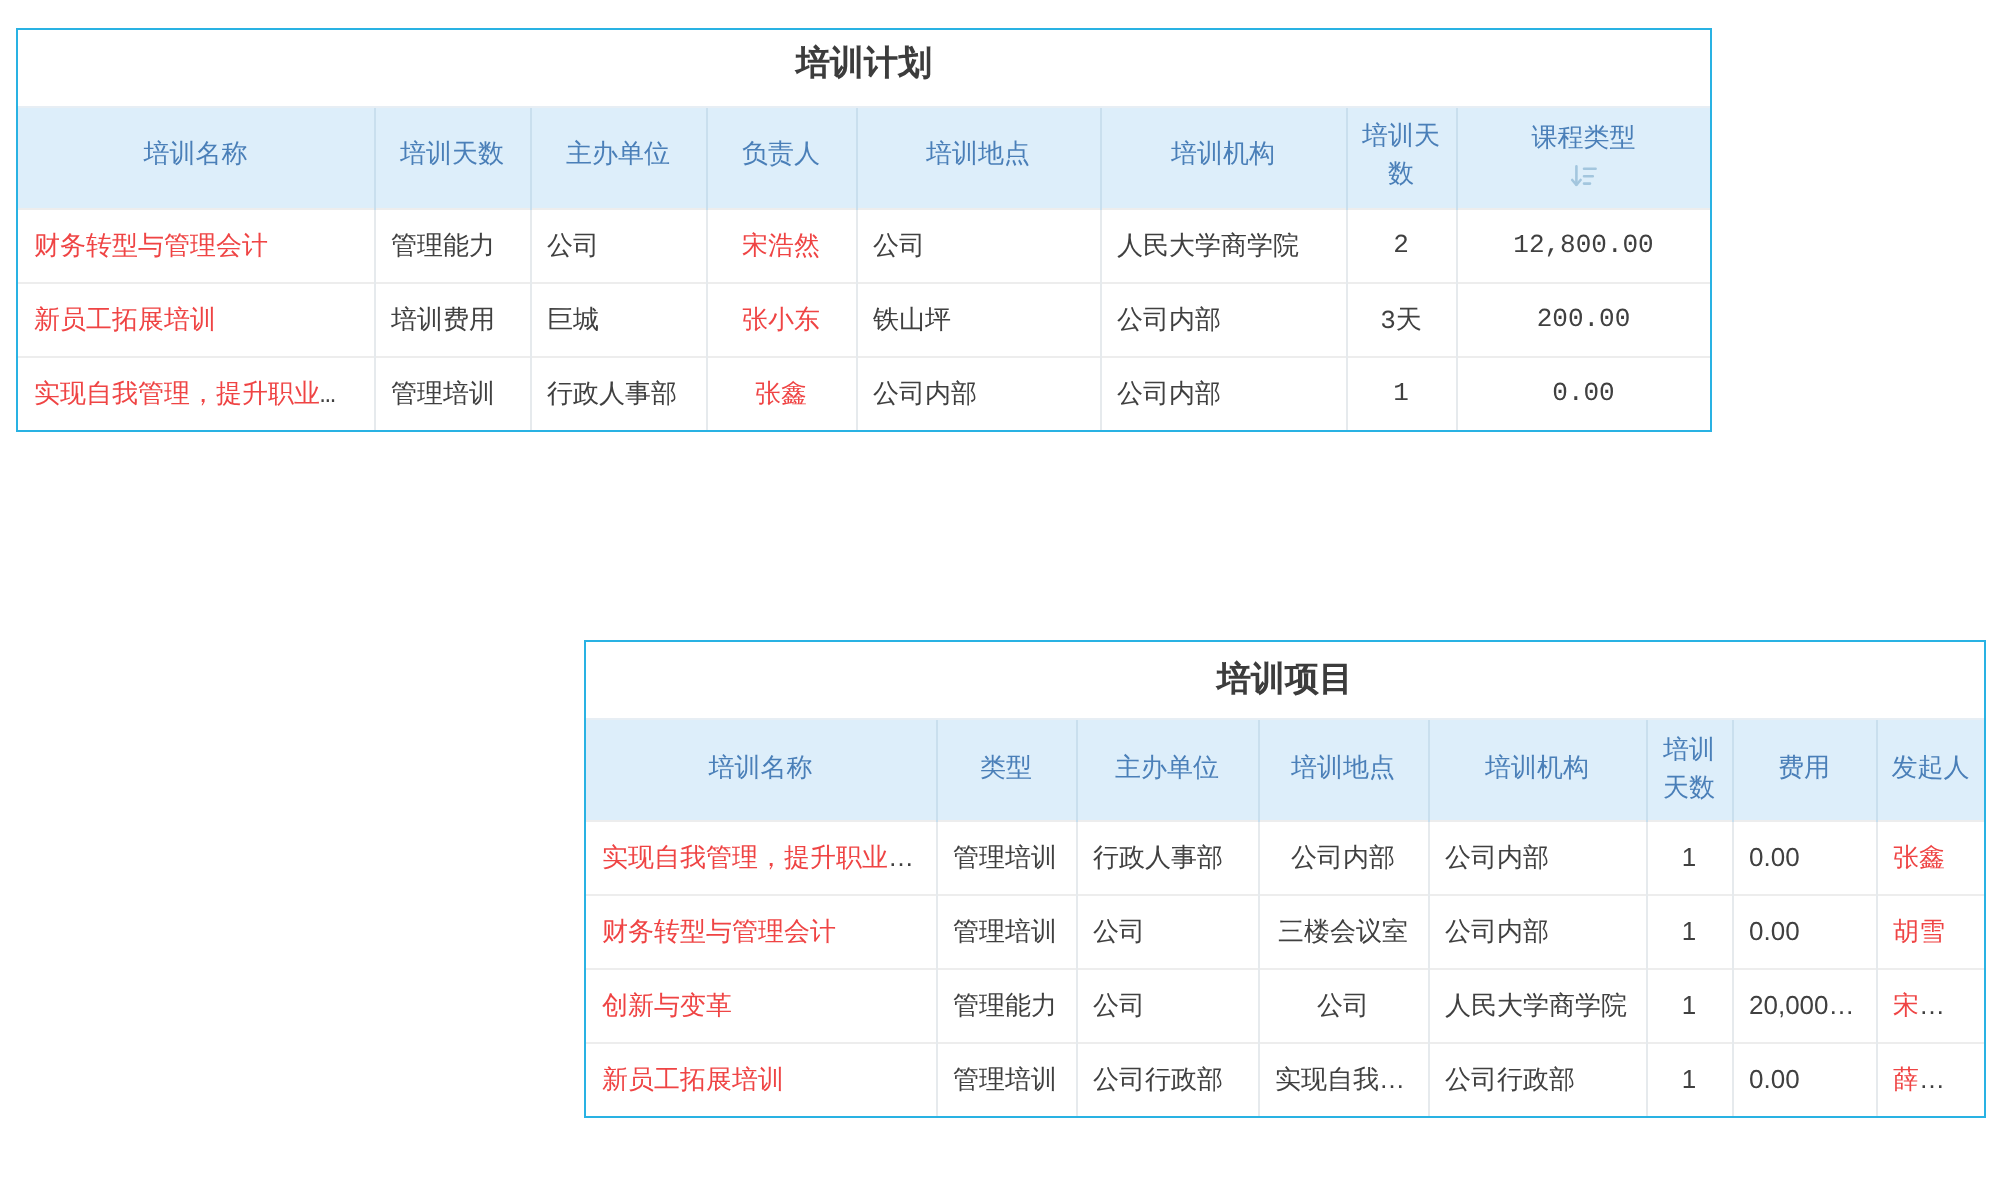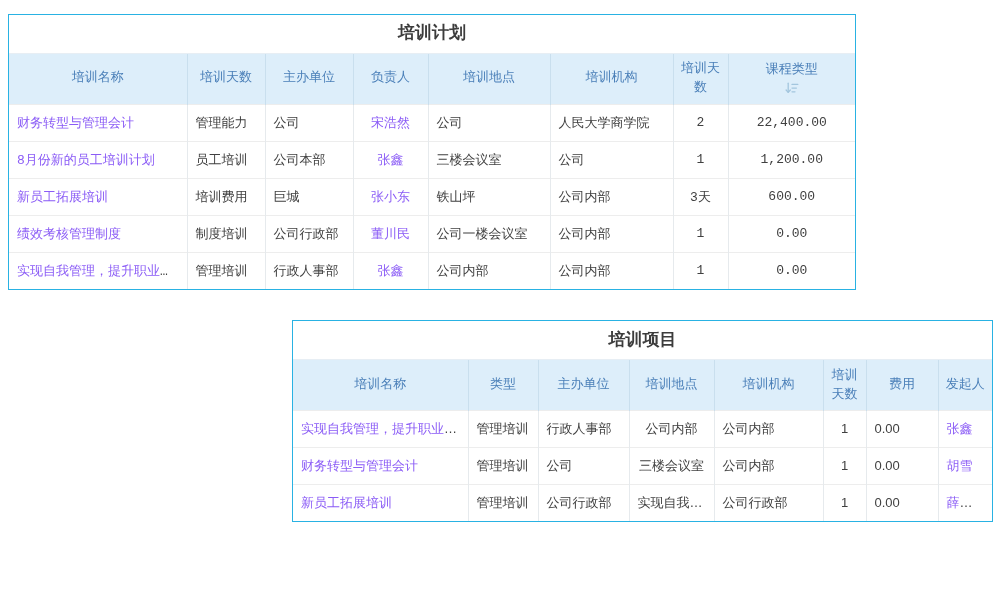--- a/index.html
+++ b/index.html
@@ -49,21 +49,21 @@
   .t2 col:nth-child(1){width:175px}
   .t2 col:nth-child(2){width:70px}
   .t2 col:nth-child(3){width:91px}
   .t2 col:nth-child(4){width:85px}
   .t2 col:nth-child(5){width:109px}
   .t2 col:nth-child(6){width:43px}
   .t2 col:nth-child(7){width:72px}
   
   .t1 td:nth-child(4),.t1 td:nth-child(7),.t1 td:nth-child(8){text-align:center}
   .t2 td:nth-child(4),.t2 td:nth-child(6){text-align:center}
-  .link{color:#8b5cf6;cursor:pointer;}
+  .link{color:#ef4444;cursor:pointer;}
   .sort-icon{display:block;text-align:center;line-height:10px;margin-top:2px;cursor:pointer;}
 </style>
 </head>
 <body>
 
 <div class="table-card t1">
   <div class="card-title">培训计划</div>
   <table class="grid">
     <colgroup>
         <col>
@@ -95,51 +95,31 @@
       </thead>
     <tbody>
         <tr>
           <td><span class="link">财务转型与管理会计</span></td>
           <td>管理能力</td>
           <td>公司</td>
           <td><span class="link">宋浩然</span></td>
           <td>公司</td>
           <td>人民大学商学院</td>
           <td>2</td>
-          <td>22,400.00</td>
-        </tr>
-        <tr>
-          <td><span class="link">8月份新的员工培训计划</span></td>
-          <td>员工培训</td>
-          <td>公司本部</td>
-          <td><span class="link">张鑫</span></td>
-          <td>三楼会议室</td>
-          <td>公司</td>
-          <td>1</td>
-          <td>1,200.00</td>
+          <td>12,800.00</td>
         </tr>
         <tr>
           <td><span class="link">新员工拓展培训</span></td>
           <td>培训费用</td>
           <td>巨城</td>
           <td><span class="link">张小东</span></td>
           <td>铁山坪</td>
           <td>公司内部</td>
           <td>3天</td>
-          <td>600.00</td>
-        </tr>
-        <tr>
-          <td><span class="link">绩效考核管理制度</span></td>
-          <td>制度培训</td>
-          <td>公司行政部</td>
-          <td><span class="link">董川民</span></td>
-          <td>公司一楼会议室</td>
-          <td>公司内部</td>
-          <td>1</td>
-          <td>0.00</td>
+          <td>200.00</td>
         </tr>
         <tr>
           <td><span class="link">实现自我管理，提升职业能力</span></td>
           <td>管理培训</td>
           <td>行政人事部</td>
           <td><span class="link">张鑫</span></td>
           <td>公司内部</td>
           <td>公司内部</td>
           <td>1</td>
           <td>0.00</td>
@@ -188,20 +168,30 @@
           <td><span class="link">财务转型与管理会计</span></td>
           <td>管理培训</td>
           <td>公司</td>
           <td>三楼会议室</td>
           <td>公司内部</td>
           <td>1</td>
           <td>0.00</td>
           <td><span class="link">胡雪</span></td>
         </tr>
         <tr>
+          <td><span class="link">创新与变革</span></td>
+          <td>管理能力</td>
+          <td>公司</td>
+          <td>公司</td>
+          <td>人民大学商学院</td>
+          <td>1</td>
+          <td>20,000.00</td>
+          <td><span class="link">宋浩然</span></td>
+        </tr>
+        <tr>
           <td><span class="link">新员工拓展培训</span></td>
           <td>管理培训</td>
           <td>公司行政部</td>
           <td>实现自我管理</td>
           <td>公司行政部</td>
           <td>1</td>
           <td>0.00</td>
           <td><span class="link">薛宝峰</span></td>
         </tr>
       </tbody>

